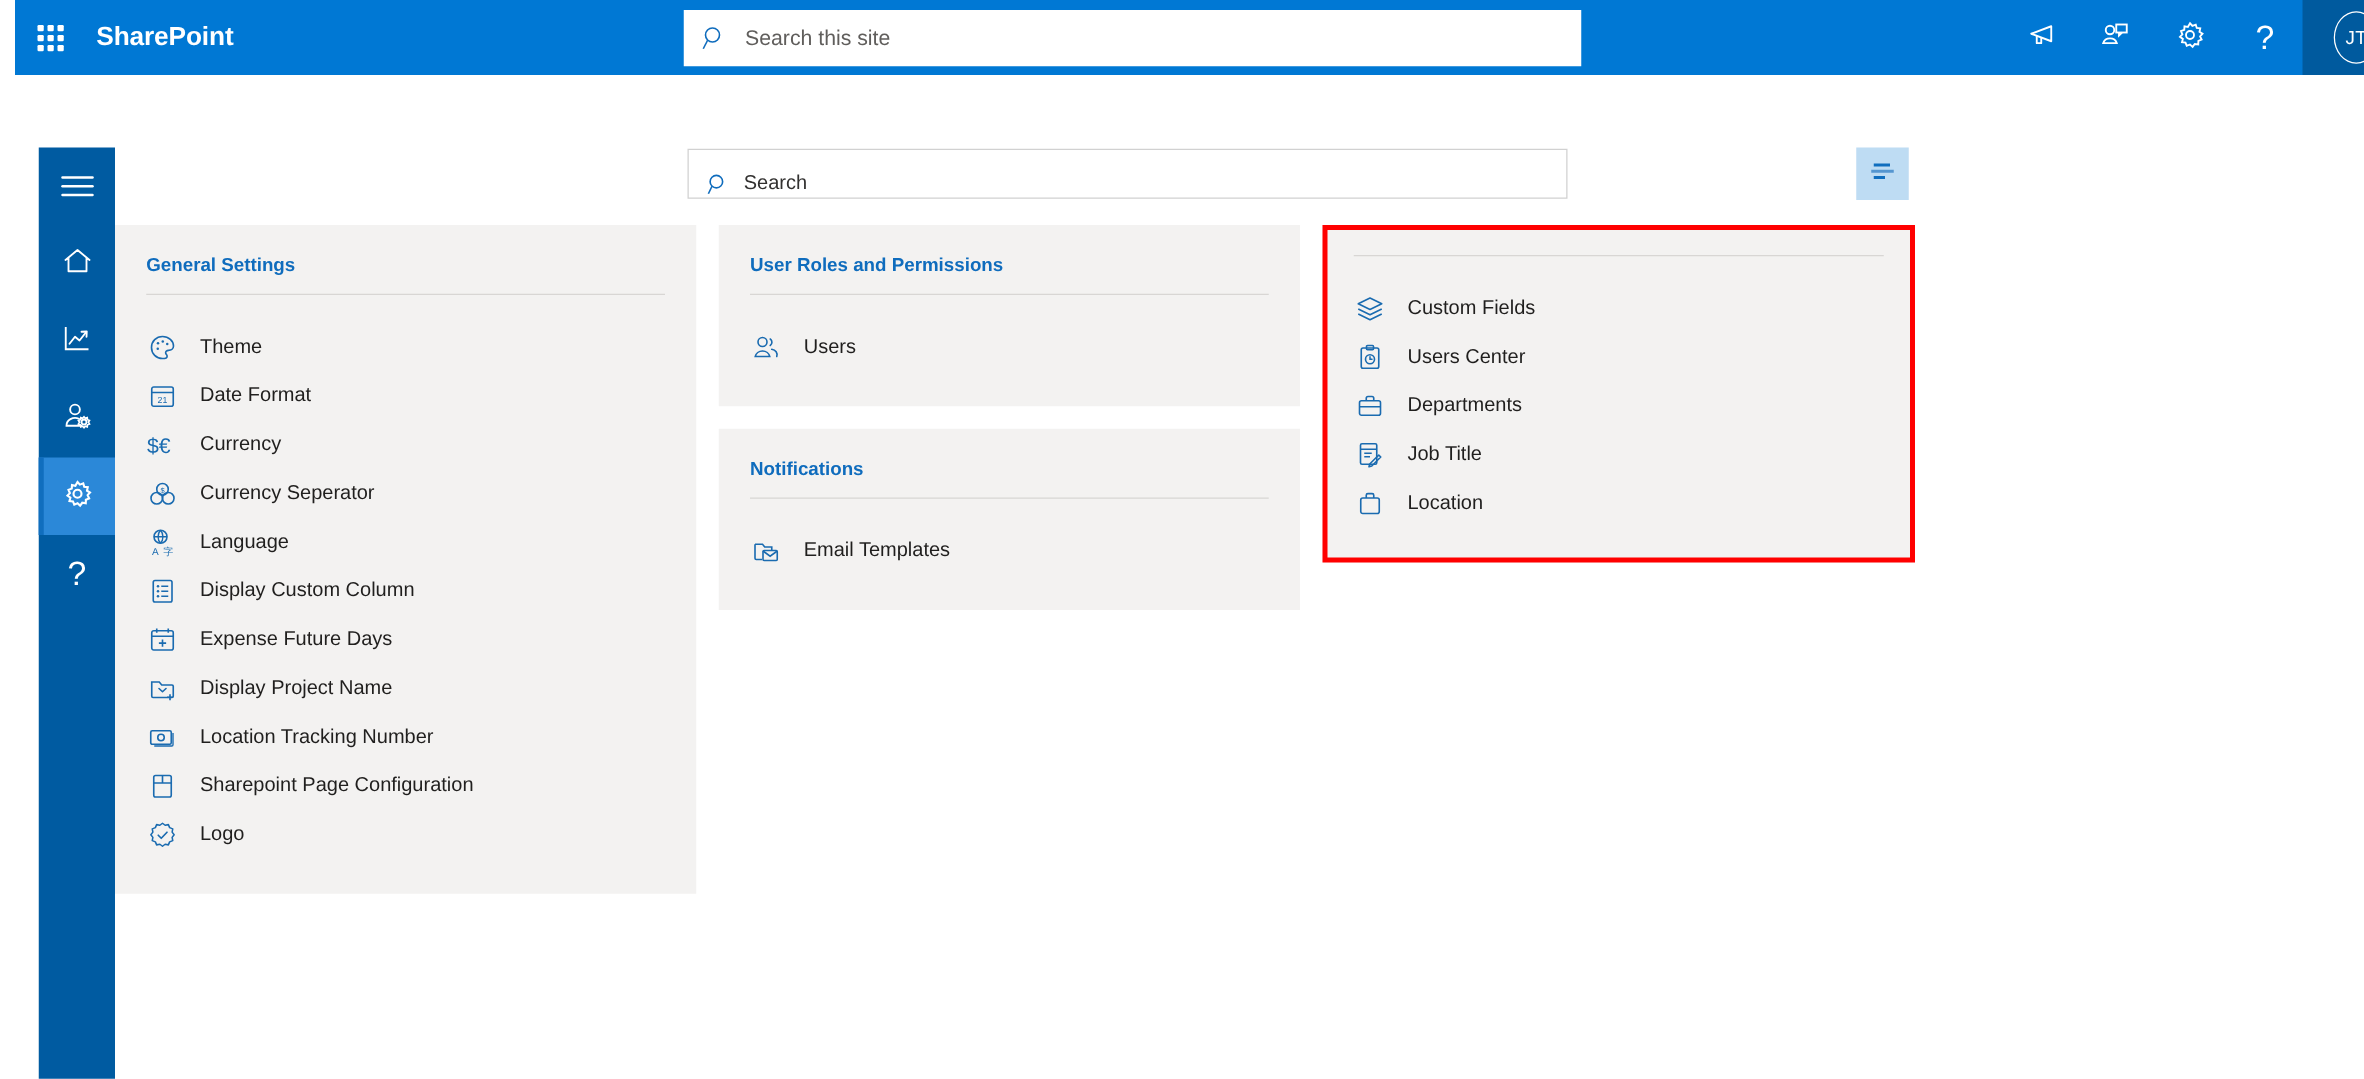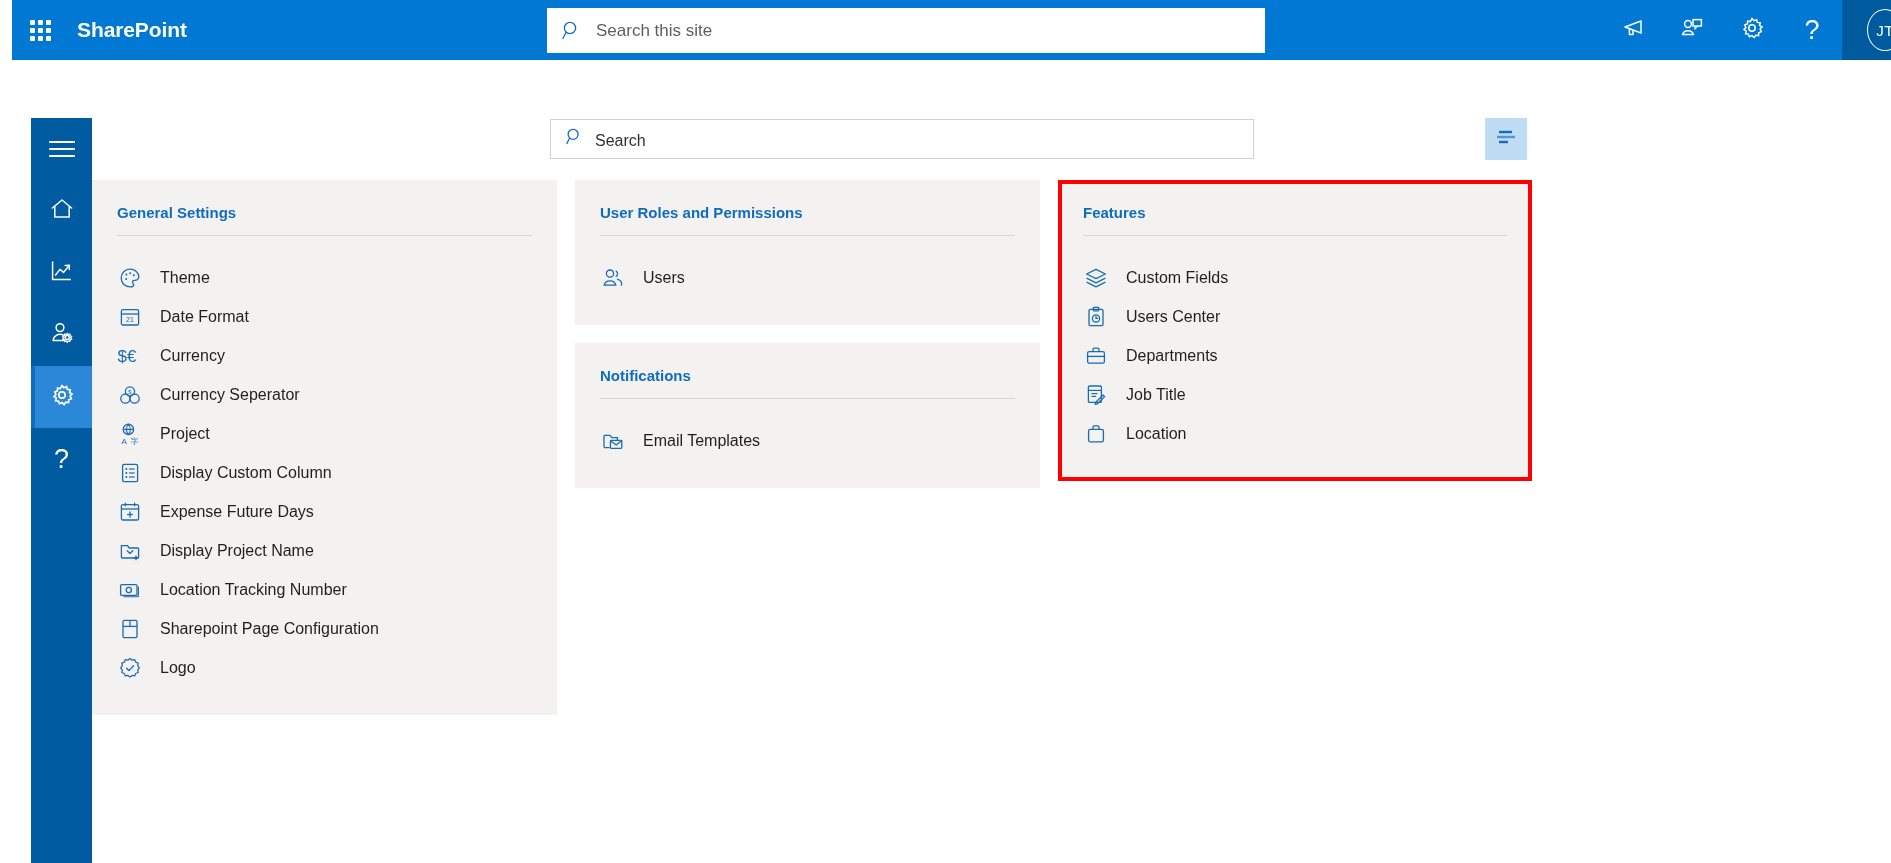--- a/index.html
+++ b/index.html
@@ -142,22 +142,22 @@
     width: 1799px; height: 803px;
     background: #ffffff;
   }
 
   #page-search {
     position: absolute;
     left: 458px; top: 59px;
     width: 704px; height: 40px;
     background: #ffffff;
     border: 1px solid #d1d1d1;
-    display: flex; align-items: flex-end;
-    padding: 8px 14px;
+    display: flex; align-items: flex-start;
+    padding: 18px 14px;
   }
   #page-search-input {
     border: none; outline: none;
     font-size: 16px;
     font-family: "Liberation Sans", sans-serif;
     color: #323130;
     margin-left: 11px;
     width: 630px;
     background: transparent;
   }
@@ -432,21 +432,21 @@
 
           <div class="card-item">
             <span class="item-icon">
               <svg width="24" height="24" viewBox="0 0 24 24">
                 <circle cx="10.4" cy="7.4" r="5.2" fill="none" stroke="#1a6bb0" stroke-width="1.3"></circle>
                 <path d="M5.2 7.4 h10.4 M10.4 2.2 c2.6 2.8 2.6 7.6 0 10.4 M10.4 2.2 c-2.6 2.8 -2.6 7.6 0 10.4" fill="none" stroke="#1a6bb0" stroke-width="1.1"></path>
                 <text x="3.6" y="22" font-size="8" fill="#1a6bb0" font-family="Liberation Sans, sans-serif">A</text>
                 <text x="12.5" y="22" font-size="8" fill="#1a6bb0" font-family="Liberation Sans, sans-serif">字</text>
               </svg>
             </span>
-            <span class="card-item-label">Project</span>
+            <span class="card-item-label">Language</span>
           </div>
 
           <div class="card-item">
             <span class="item-icon">
               <svg width="24" height="24" viewBox="0 0 24 24">
                 <rect x="4.6" y="3.4" width="15" height="17.2" rx="1.4" fill="none" stroke="#1a6bb0" stroke-width="1.3"></rect>
                 <circle cx="8.4" cy="8" r="1" fill="#1a6bb0"></circle>
                 <circle cx="8.4" cy="12" r="1" fill="#1a6bb0"></circle>
                 <circle cx="8.4" cy="16" r="1" fill="#1a6bb0"></circle>
                 <line x1="11" y1="8" x2="16.6" y2="8" stroke="#1a6bb0" stroke-width="1.2"></line>
@@ -556,21 +556,20 @@
             </span>
             <span class="card-item-label">Email Templates</span>
           </div>
         </div>
       </div>
 
     </div>
 
     <div class="col" id="col-3">
       <div class="card highlighted">
-        <div class="card-title">Features</div>
         <div class="card-divider"></div>
         <div class="card-items">
 
           <div class="card-item">
             <span class="item-icon">
               <svg width="24" height="24" viewBox="0 0 24 24">
                 <path d="M12 3.4 L21.4 8 L12 12.6 L2.6 8 Z" fill="none" stroke="#1a6bb0" stroke-width="1.3" stroke-linejoin="round"></path>
                 <path d="M2.6 12.2 L12 16.8 L21.4 12.2" fill="none" stroke="#1a6bb0" stroke-width="1.3" stroke-linejoin="round"></path>
                 <path d="M2.6 16.2 L12 20.8 L21.4 16.2" fill="none" stroke="#1a6bb0" stroke-width="1.3" stroke-linejoin="round"></path>
               </svg>

